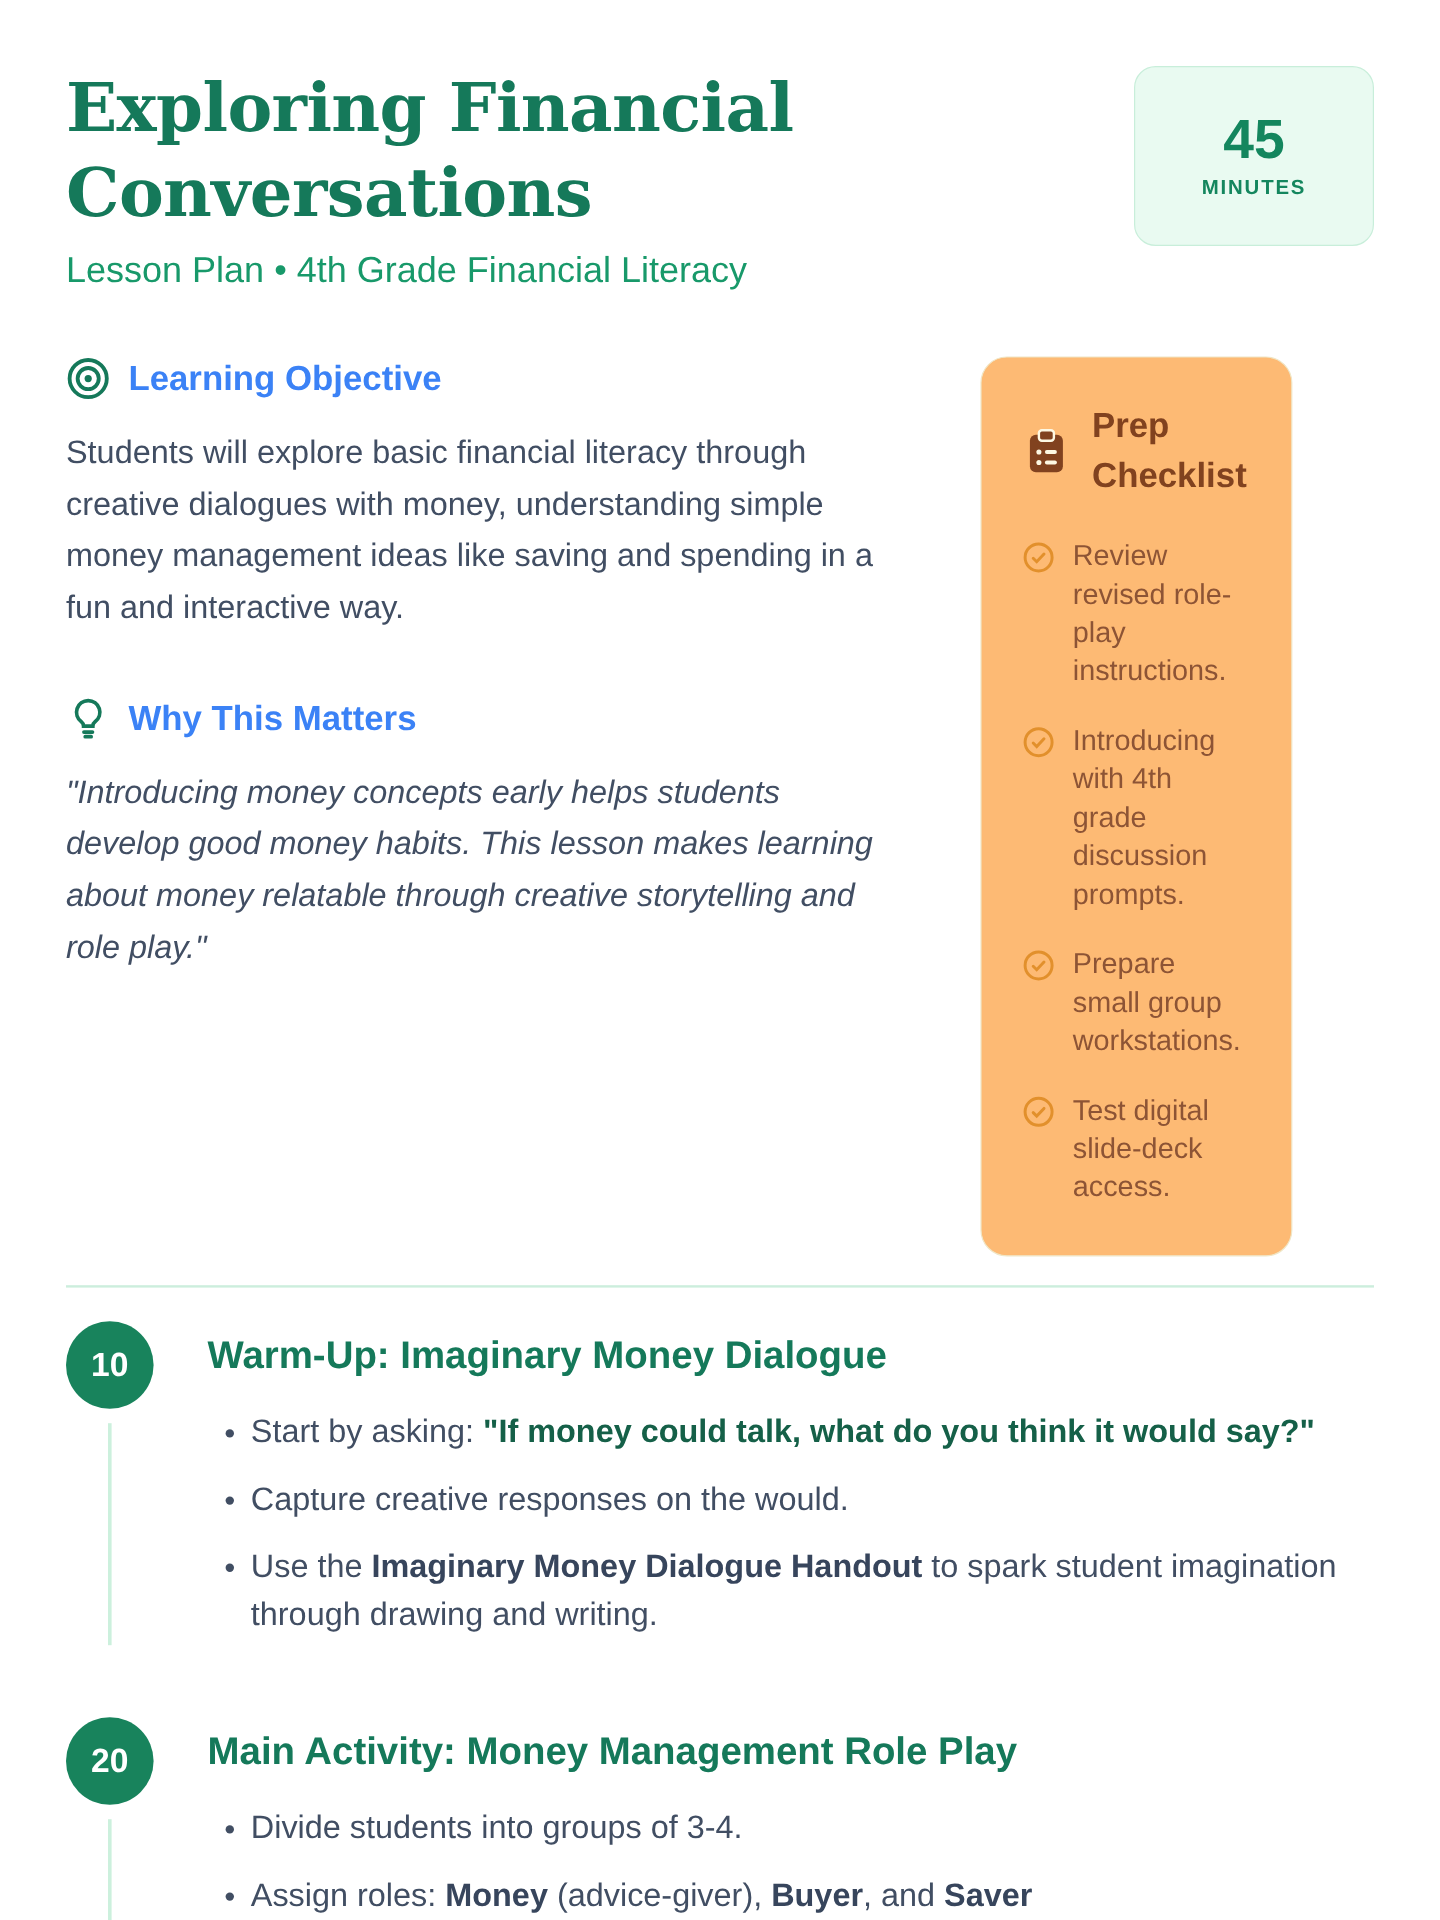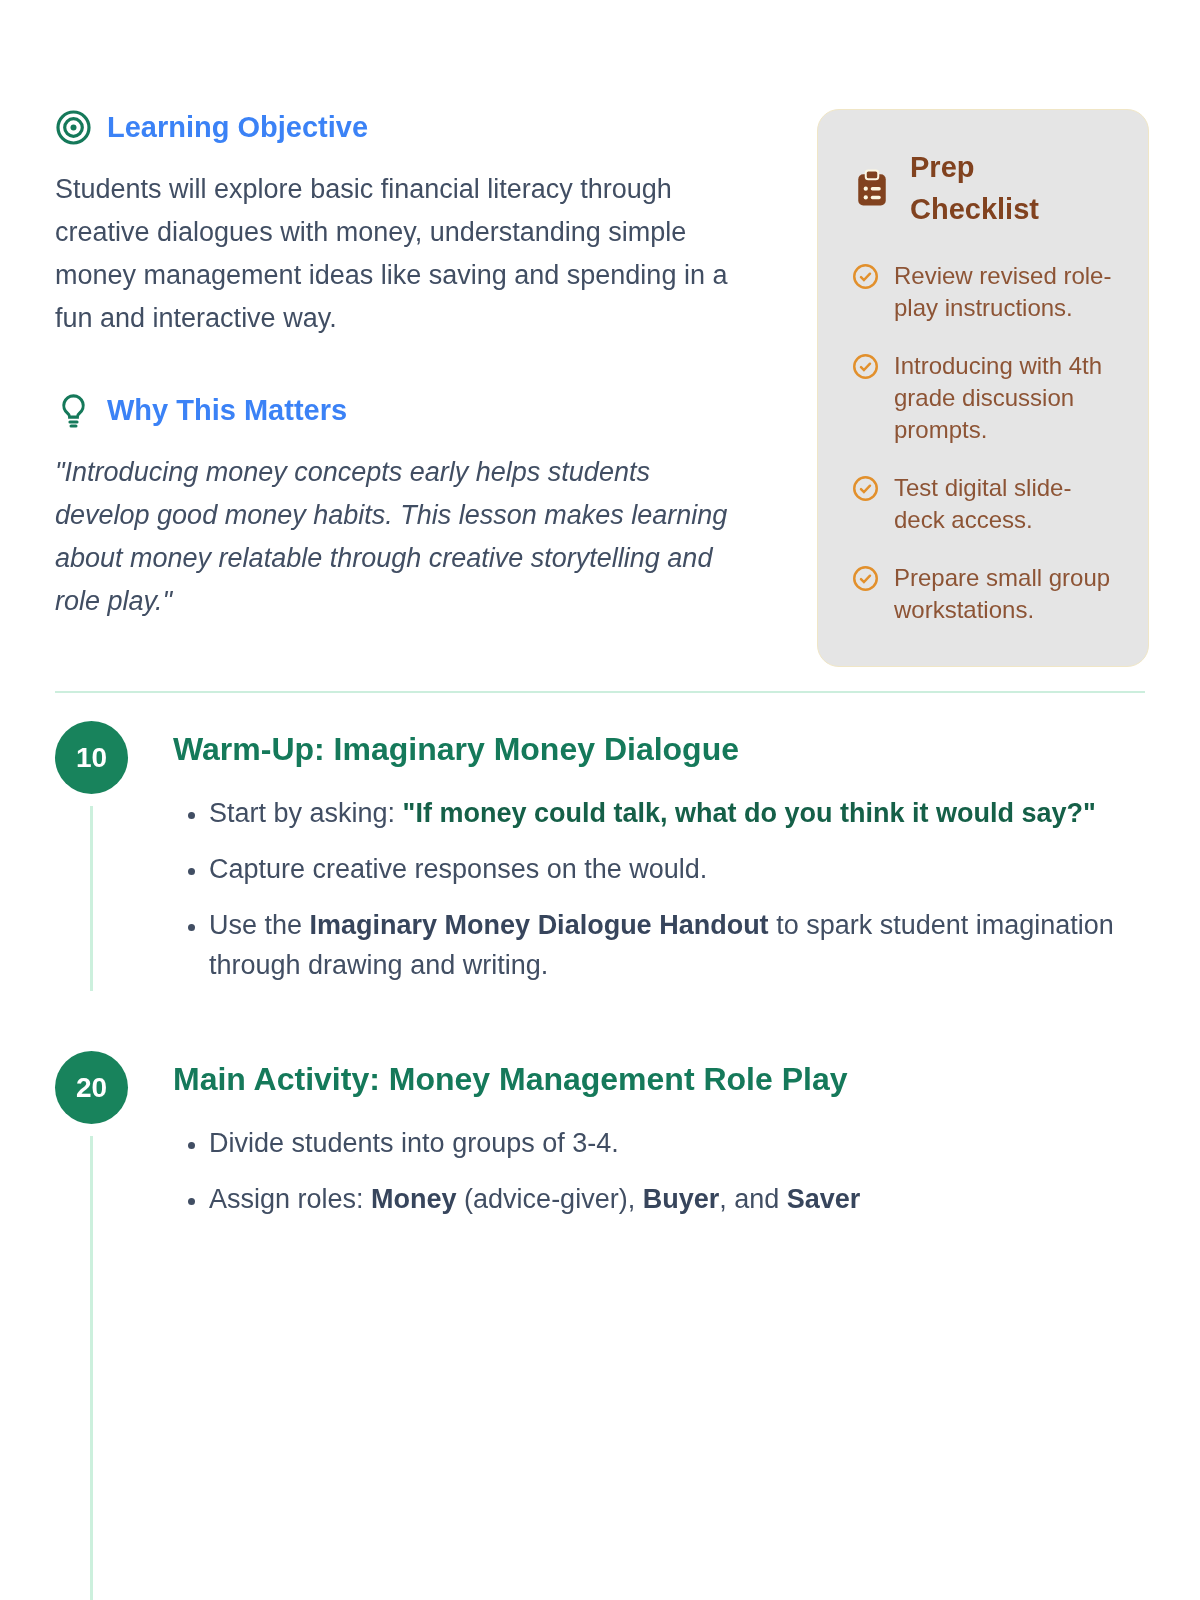--- a/index.html
+++ b/index.html
@@ -34,22 +34,22 @@
     display:flex; align-items:center; gap:15px; margin:0;
     font-size:29px; font-weight:bold; color:#3b82f6; line-height:1.25;
   }
   .section-heading svg { width:37px; height:37px; flex-shrink:0; }
   .para { margin:22px 0 0; font-size:27px; line-height:43px; color:#414e63; }
   .why-block { margin-top:52px; }
   .quote { font-style:italic; }
 
   
   .prep-card {
-    box-sizing:border-box; width:332px;
-    background:#e5e5e5; border:1px solid #f0e6c6; border-radius:22px;
+    box-sizing:border-box; width:260px;
+    background:#fdba74; border:1px solid #f0e6c6; border-radius:22px;
     padding:36px 34px 40px 34px;
   }
   .prep-heading {
     display:flex; align-items:center; gap:18px; margin:0;
     color:#81421f; font-size:29px; font-weight:bold; line-height:1.45;
   }
   .prep-heading svg { width:40px; height:40px; flex-shrink:0; }
   .prep-heading-text { width:160px; }
   .prep-list { list-style:none; margin:30px 0 0; padding:0; display:flex; flex-direction:column; gap:26px; }
   .prep-item { display:flex; gap:15px; font-size:24px; line-height:32px; color:#8d5435; }
@@ -78,20 +78,30 @@
   .step-bullets li { font-size:27px; line-height:40px; color:#414e63; margin-bottom:16px; }
   .step-bullets li::marker { color:#414e63; font-size:24px; }
   .seg-bold { font-weight:bold; color:#37455c; }
   .seg-green { font-weight:bold; color:#156048; }
 </style>
 </head>
 <body>
 
 <div class="page">
 
+  <div class="header">
+    <div>
+      <h1 class="page-title">Exploring Financial Conversations</h1>
+      <div class="subtitle">Lesson Plan • 4th Grade Financial Literacy</div>
+    </div>
+    <div class="duration-badge">
+      <div class="duration-value">45</div>
+      <div class="duration-unit">MINUTES</div>
+    </div>
+  </div>
 
   <div class="columns">
     <div class="col-left">
 
       <h3 class="section-heading">
         <svg viewBox="0 0 37 37" fill="none">
           <circle cx="18.5" cy="18.5" r="15.5" stroke="#15795a" stroke-width="3.2"></circle>
           <circle cx="18.5" cy="18.5" r="8.8" stroke="#15795a" stroke-width="3.2"></circle>
           <circle cx="18.5" cy="18.5" r="3" fill="#15795a"></circle>
         </svg>
@@ -141,29 +151,29 @@
       <path d="M8 12.6l2.6 2.6 5.4-5.7"></path>
     </svg>
     <span>Introducing with 4th grade discussion prompts.</span>
   </li>
 
   <li class="prep-item">
     <svg viewBox="0 0 24 24" fill="none" stroke="#e2902c" stroke-width="2.2" stroke-linecap="round">
       <circle cx="12" cy="12" r="10"></circle>
       <path d="M8 12.6l2.6 2.6 5.4-5.7"></path>
     </svg>
+    <span>Prepare small group workstations.</span>
+  </li>
+
+  <li class="prep-item">
+    <svg viewBox="0 0 24 24" fill="none" stroke="#e2902c" stroke-width="2.2" stroke-linecap="round">
+      <circle cx="12" cy="12" r="10"></circle>
+      <path d="M8 12.6l2.6 2.6 5.4-5.7"></path>
+    </svg>
     <span>Test digital slide-deck access.</span>
-  </li>
-
-  <li class="prep-item">
-    <svg viewBox="0 0 24 24" fill="none" stroke="#e2902c" stroke-width="2.2" stroke-linecap="round">
-      <circle cx="12" cy="12" r="10"></circle>
-      <path d="M8 12.6l2.6 2.6 5.4-5.7"></path>
-    </svg>
-    <span>Prepare small group workstations.</span>
   </li>
 </ul>
       </div>
     </div>
   </div>
 
   <hr class="flow-divider">
   <div class="steps">
   <div class="step">
     <div class="step-circle">

